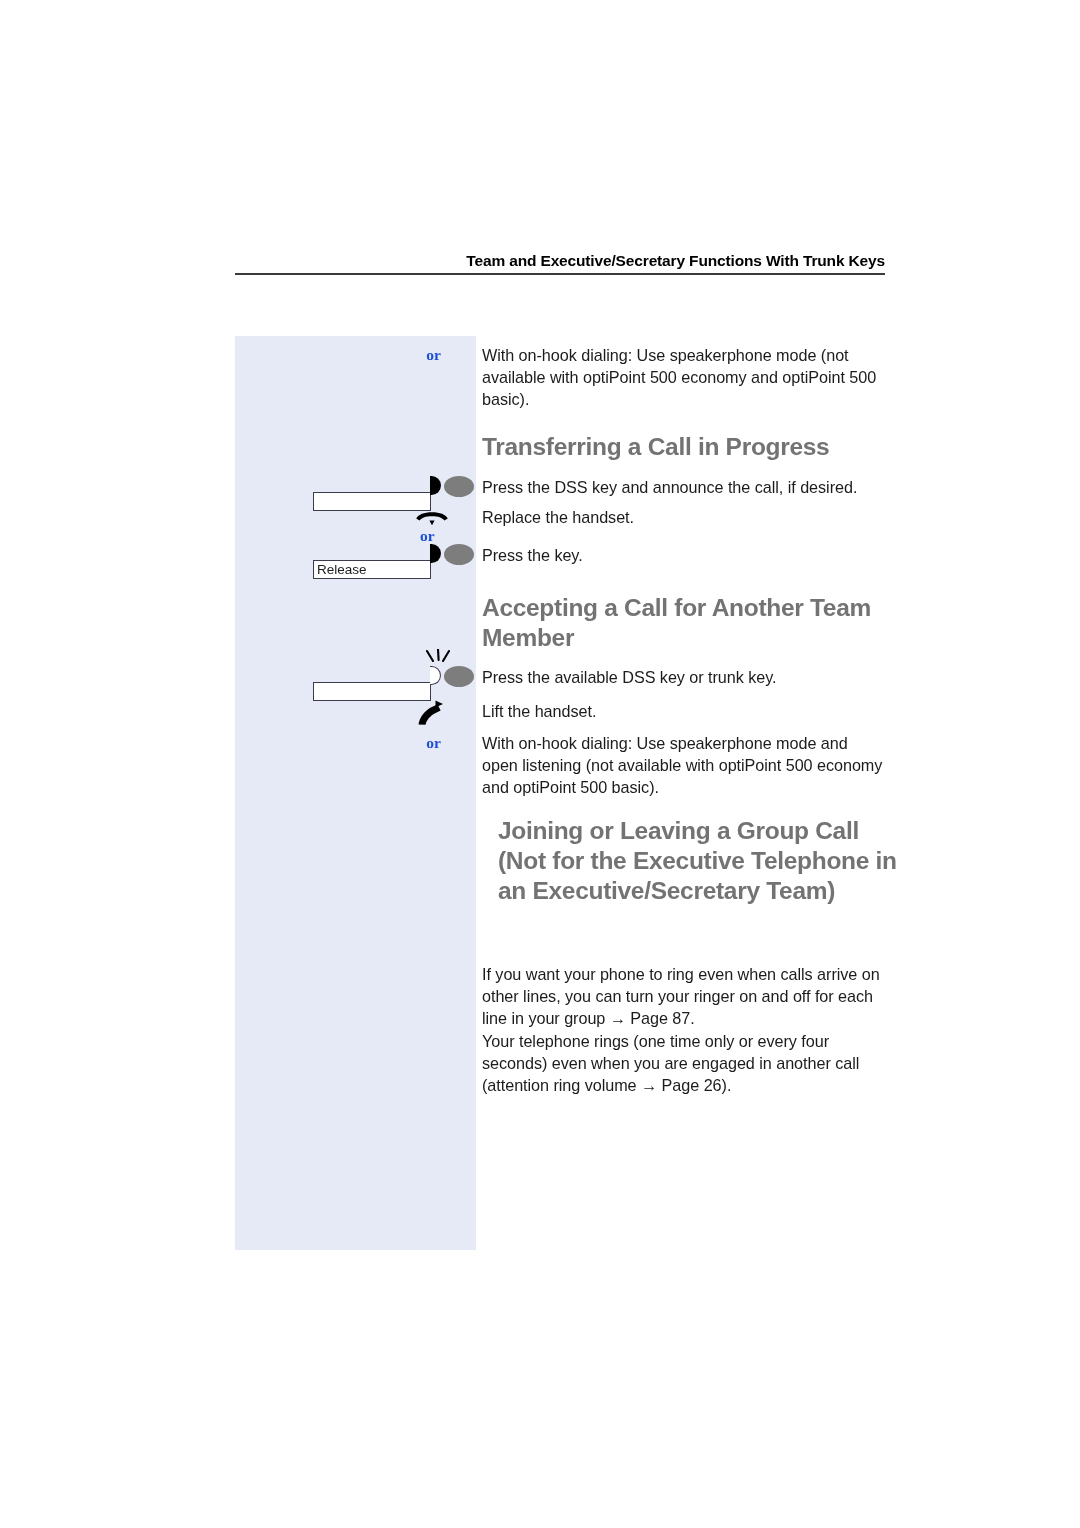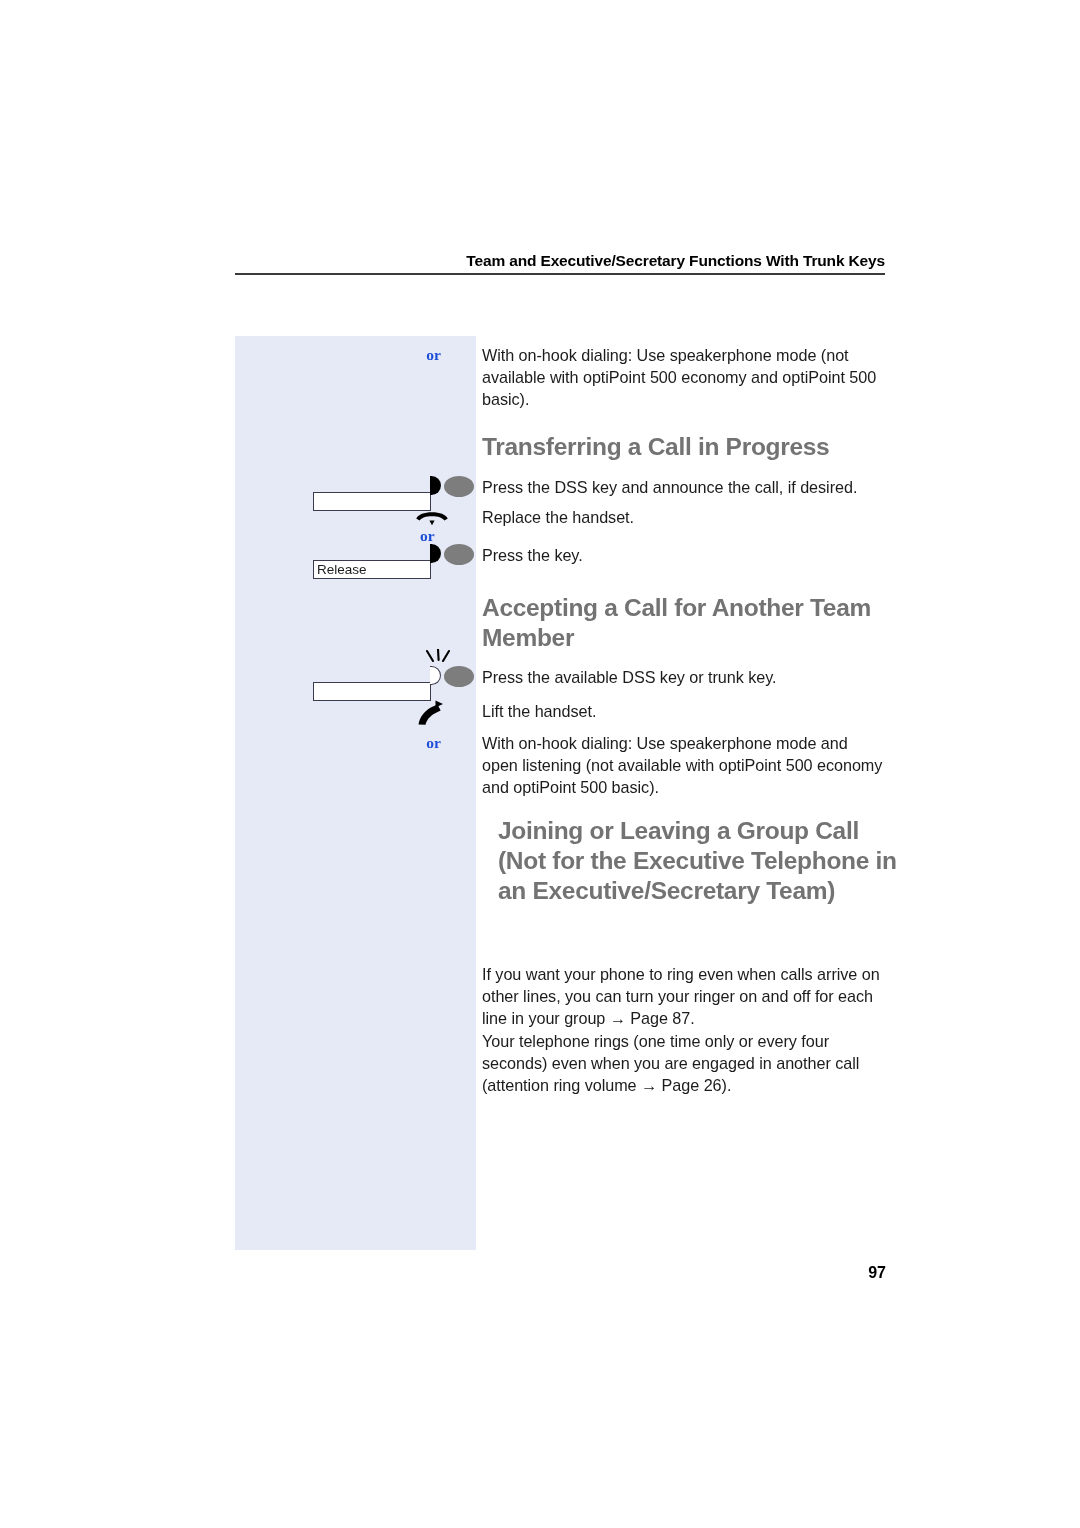--- a/index.html
+++ b/index.html
@@ -326,15 +326,14 @@
     </div>
   </div>
 
   <h2 class="section-title" style="position:absolute; left:482px; top:816px; width:404px;margin-left:16px;">Joining or Leaving a Group Call (Not for the Executive Telephone in an Executive/Secretary Team)</h2>
 
 
   <p class="body-text" style="position:absolute; left:482px; top:963px; width:404px;">If you want your phone to ring even when calls arrive on other lines, you can turn your ringer on and off for each line in your group → Page 87.</p>
 
   <p class="body-text" style="position:absolute; left:482px; top:1030px; width:404px;">Your telephone rings (one time only or every four seconds) even when you are engaged in another call (attention ring volume → Page 26).</p>
 
-  <div id="page-number">97</div>
 
 </div>
 
 </body></html>

